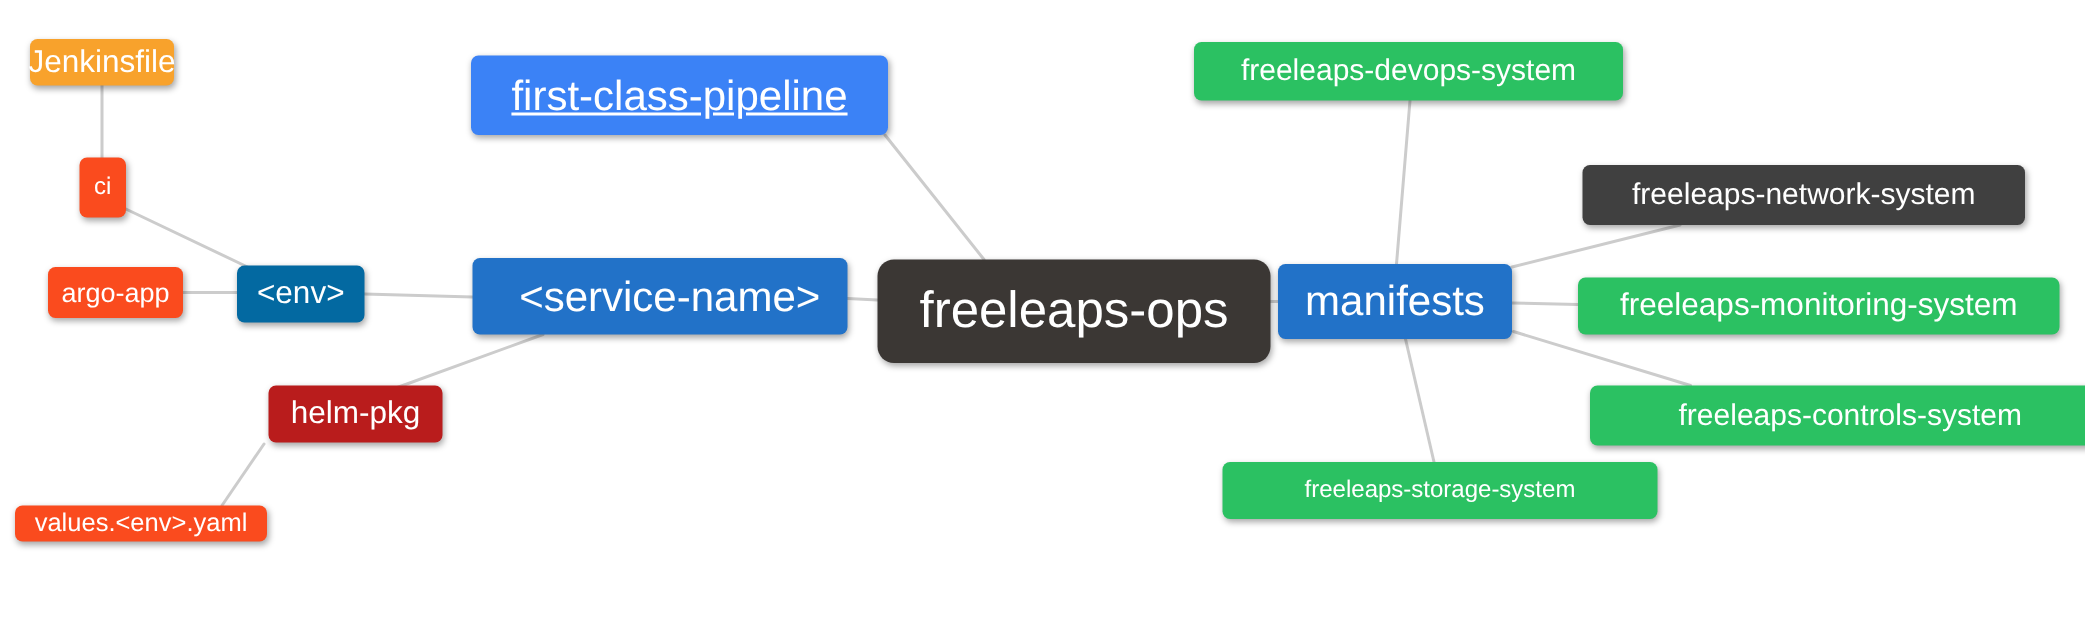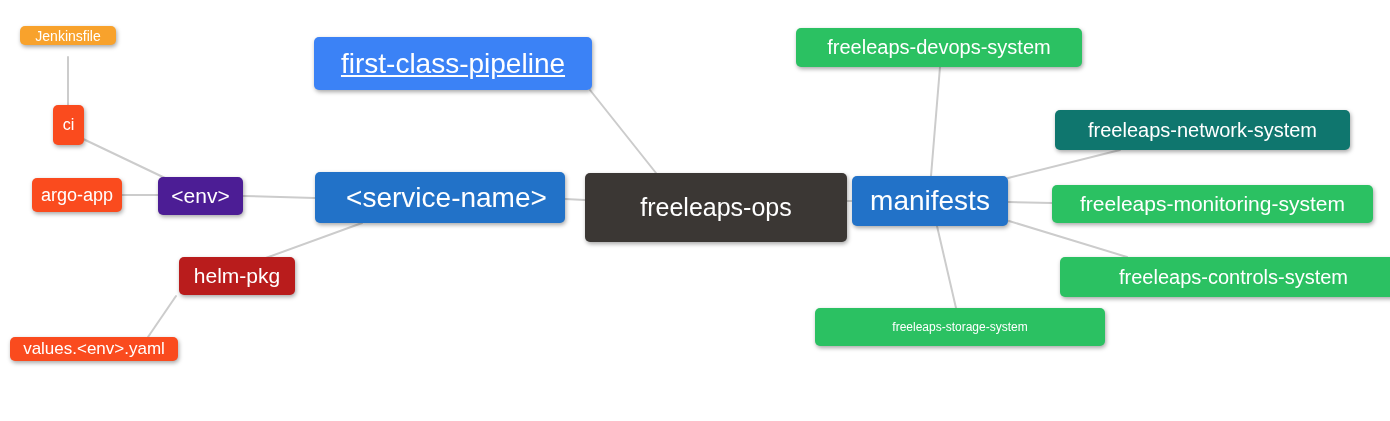--- a/index.html
+++ b/index.html
@@ -49,59 +49,59 @@
       <line x1="590" y1="90" x2="656" y2="173" stroke="#cccccc" stroke-width="2" stroke-linecap="round"></line>
       <line x1="565" y1="199" x2="585" y2="200" stroke="#cccccc" stroke-width="2" stroke-linecap="round"></line>
       <line x1="847" y1="201" x2="852" y2="201" stroke="#cccccc" stroke-width="2" stroke-linecap="round"></line>
       <line x1="931" y1="176" x2="940" y2="67" stroke="#cccccc" stroke-width="2" stroke-linecap="round"></line>
       <line x1="1008" y1="178" x2="1120" y2="150" stroke="#cccccc" stroke-width="2" stroke-linecap="round"></line>
       <line x1="1008" y1="202" x2="1052" y2="203" stroke="#cccccc" stroke-width="2" stroke-linecap="round"></line>
       <line x1="1009" y1="221" x2="1127" y2="257" stroke="#cccccc" stroke-width="2" stroke-linecap="round"></line>
       <line x1="937" y1="226" x2="956" y2="308" stroke="#cccccc" stroke-width="2" stroke-linecap="round"></line>
     </svg>
   <div id="node-layer">
-      <div class="node" style="left: 585px; top: 173px; width: 262px; height: 69px; font-size: 25px; background: rgb(59, 55, 52);">
+      <div class="node" style="left: 585px; top: 173px; width: 262px; height: 69px; font-size: 34px; background: rgb(59, 55, 52); border-radius: 11px;">
         <span>freeleaps-ops</span>
       </div>
       <div class="node" style="left: 314px; top: 37px; width: 278px; height: 53px; font-size: 28px; background: #3b82f6; text-decoration: underline;">
         <span>first-class-pipeline</span>
       </div>
       <div class="node" style="left: 315px; top: 172px; width: 250px; height: 51px; font-size: 28px; background: rgb(34, 114, 200); padding-left: 13px;">
         <span>&lt;service-name&gt;</span>
       </div>
       <div class="node" style="left: 852px; top: 176px; width: 156px; height: 50px; font-size: 28px; background: rgb(34, 114, 200);">
         <span>manifests</span>
       </div>
-      <div class="node" style="left: 158px; top: 177px; width: 85px; height: 38px; font-size: 21px; background: #4c1d95;">
+      <div class="node" style="left: 158px; top: 177px; width: 85px; height: 38px; font-size: 21px; background: #0369a1;">
         <span>&lt;env&gt;</span>
       </div>
       <div class="node" style="left: 147px; top: 257px; width: 116px; height: 38px; font-size: 21px; background: #b91c1c; margin-left: 32px;">
         <span>helm-pkg</span>
       </div>
       <div class="node" style="left: 53px; top: 105px; width: 31px; height: 40px; font-size: 16px; background: rgb(250, 75, 30);">
         <span>ci</span>
       </div>
       <div class="node" style="left: 32px; top: 178px; width: 90px; height: 34px; font-size: 18px; background: rgb(250, 75, 30);">
         <span>argo-app</span>
       </div>
-      <div class="node" style="left: 20px; top: 26px; width: 96px; height: 19px; font-size: 14px; background: rgb(248, 162, 44);">
+      <div class="node" style="left: 20px; top: 26px; width: 96px; height: 31px; font-size: 21px; background: rgb(248, 162, 44);">
         <span>Jenkinsfile</span>
       </div>
       <div class="node" style="left: 10px; top: 337px; width: 168px; height: 24px; font-size: 17px; background: rgb(250, 75, 30);">
         <span>values.&lt;env&gt;.yaml</span>
       </div>
       <div class="node" style="left: 796px; top: 28px; width: 286px; height: 39px; font-size: 20px; background: rgb(43, 193, 98);">
         <span>freeleaps-devops-system</span>
       </div>
-      <div class="node" style="left: 1055px; top: 110px; width: 295px; height: 40px; font-size: 20px; background: #0f766e;">
+      <div class="node" style="left: 1055px; top: 110px; width: 295px; height: 40px; font-size: 20px; background: #404040;">
         <span>freeleaps-network-system</span>
       </div>
       <div class="node" style="left: 1052px; top: 185px; width: 321px; height: 38px; font-size: 21px; background: rgb(43, 193, 98);">
         <span>freeleaps-monitoring-system</span>
       </div>
       <div class="node" style="left: 1060px; top: 257px; width: 347px; height: 40px; font-size: 20px; background: rgb(43, 193, 98);">
         <span>freeleaps-controls-system</span>
       </div>
-      <div class="node" style="left: 815px; top: 308px; width: 290px; height: 38px; font-size: 12px; background: rgb(43, 193, 98);">
+      <div class="node" style="left: 815px; top: 308px; width: 290px; height: 38px; font-size: 16px; background: rgb(43, 193, 98);">
         <span>freeleaps-storage-system</span>
       </div>
     </div>
 </div>
 
 </body></html>

